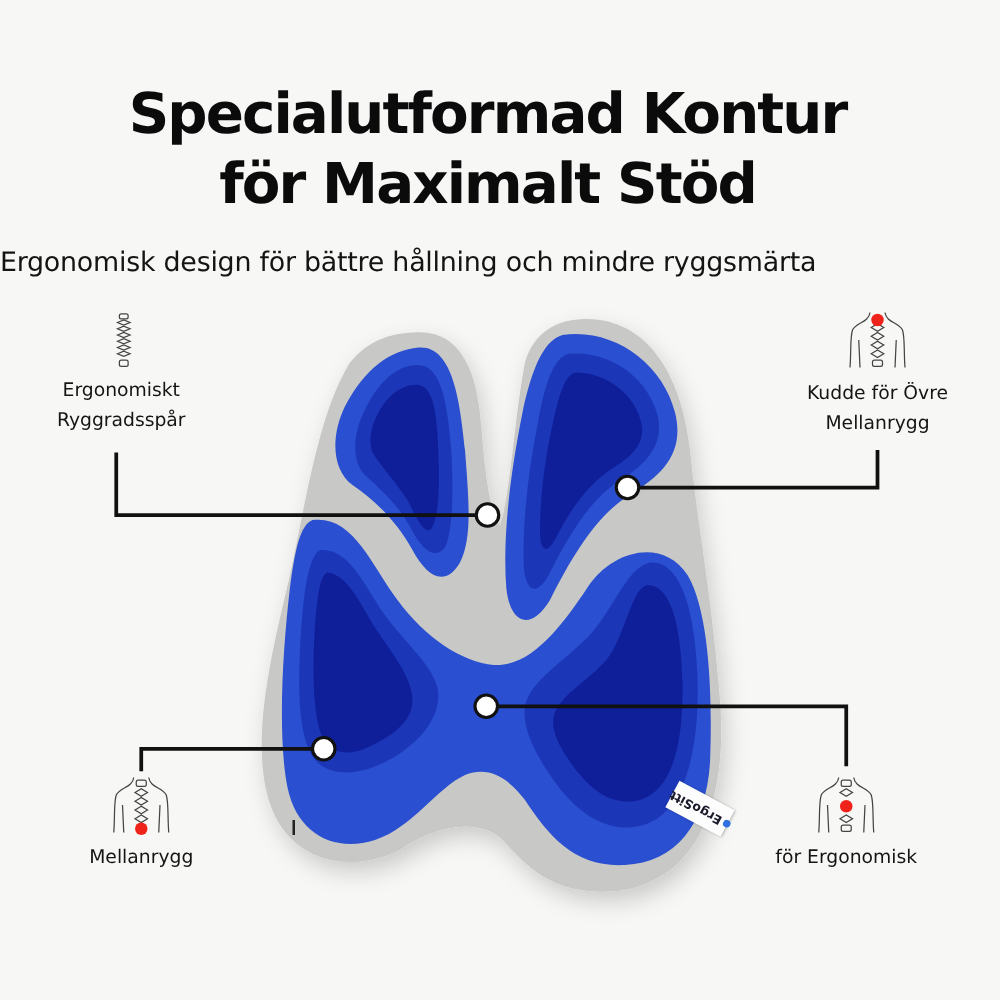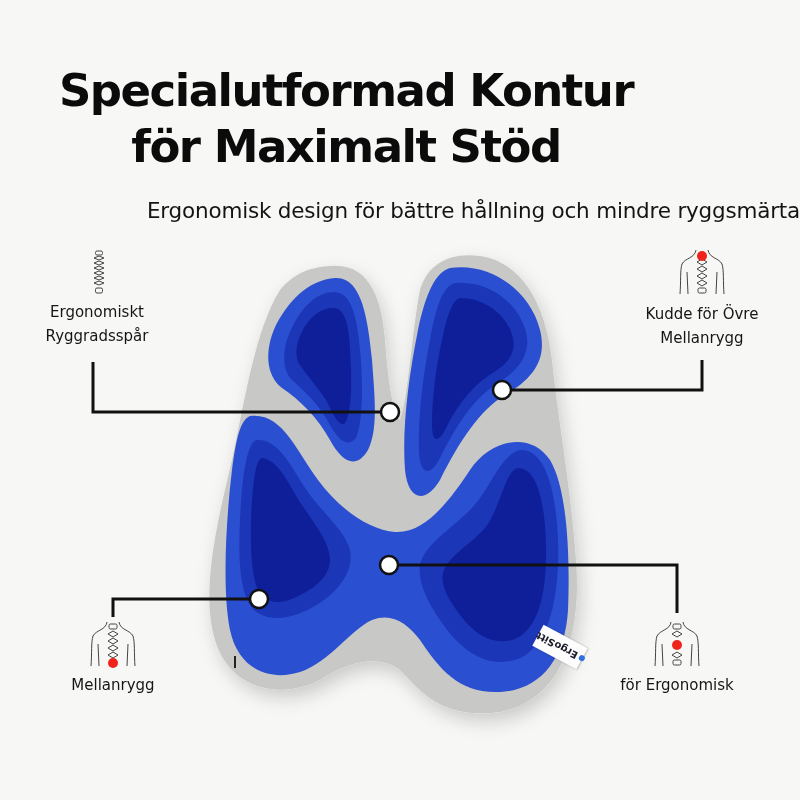--- a/index.html
+++ b/index.html
@@ -4,26 +4,26 @@
 <style>
   html, body { margin:0; padding:0; }
   body {
     width:800px; height:800px; overflow:hidden; position:relative;
     background:#f7f8f5;
     font-family:"Liberation Sans", sans-serif; color:#111;
   }
   .title {
     position:absolute; left:0; width:692px; text-align:center;
     font-family:"DejaVu Sans", sans-serif; font-weight:bold;
-    font-size:45px; letter-spacing:-1.5px; color:#0b0b0b; margin:0;
+    font-size:45px; letter-spacing:-1.5px; color:#0b0b0b; margin:0;padding-left:44px;
   }
   .t1 { top:64px; }
   .t2 { top:120px; }
   .subtitle {
-    position:absolute; top:198px; left:0; width:800px; text-align:right;
+    position:absolute; top:198px; left:0; width:800px; text-align:left;
     font-family:"DejaVu Sans", sans-serif; font-size:21.5px; color:#141414;
     letter-spacing:-0.2px;
   }
   .label {
     position:absolute; text-align:center; font-family:"DejaVu Sans", sans-serif;
     font-size:15px; line-height:24px; color:#151515; width:200px;
   }
   .icon { position:absolute; }
   svg.stage { position:absolute; left:0; top:0; }
   .tag {

